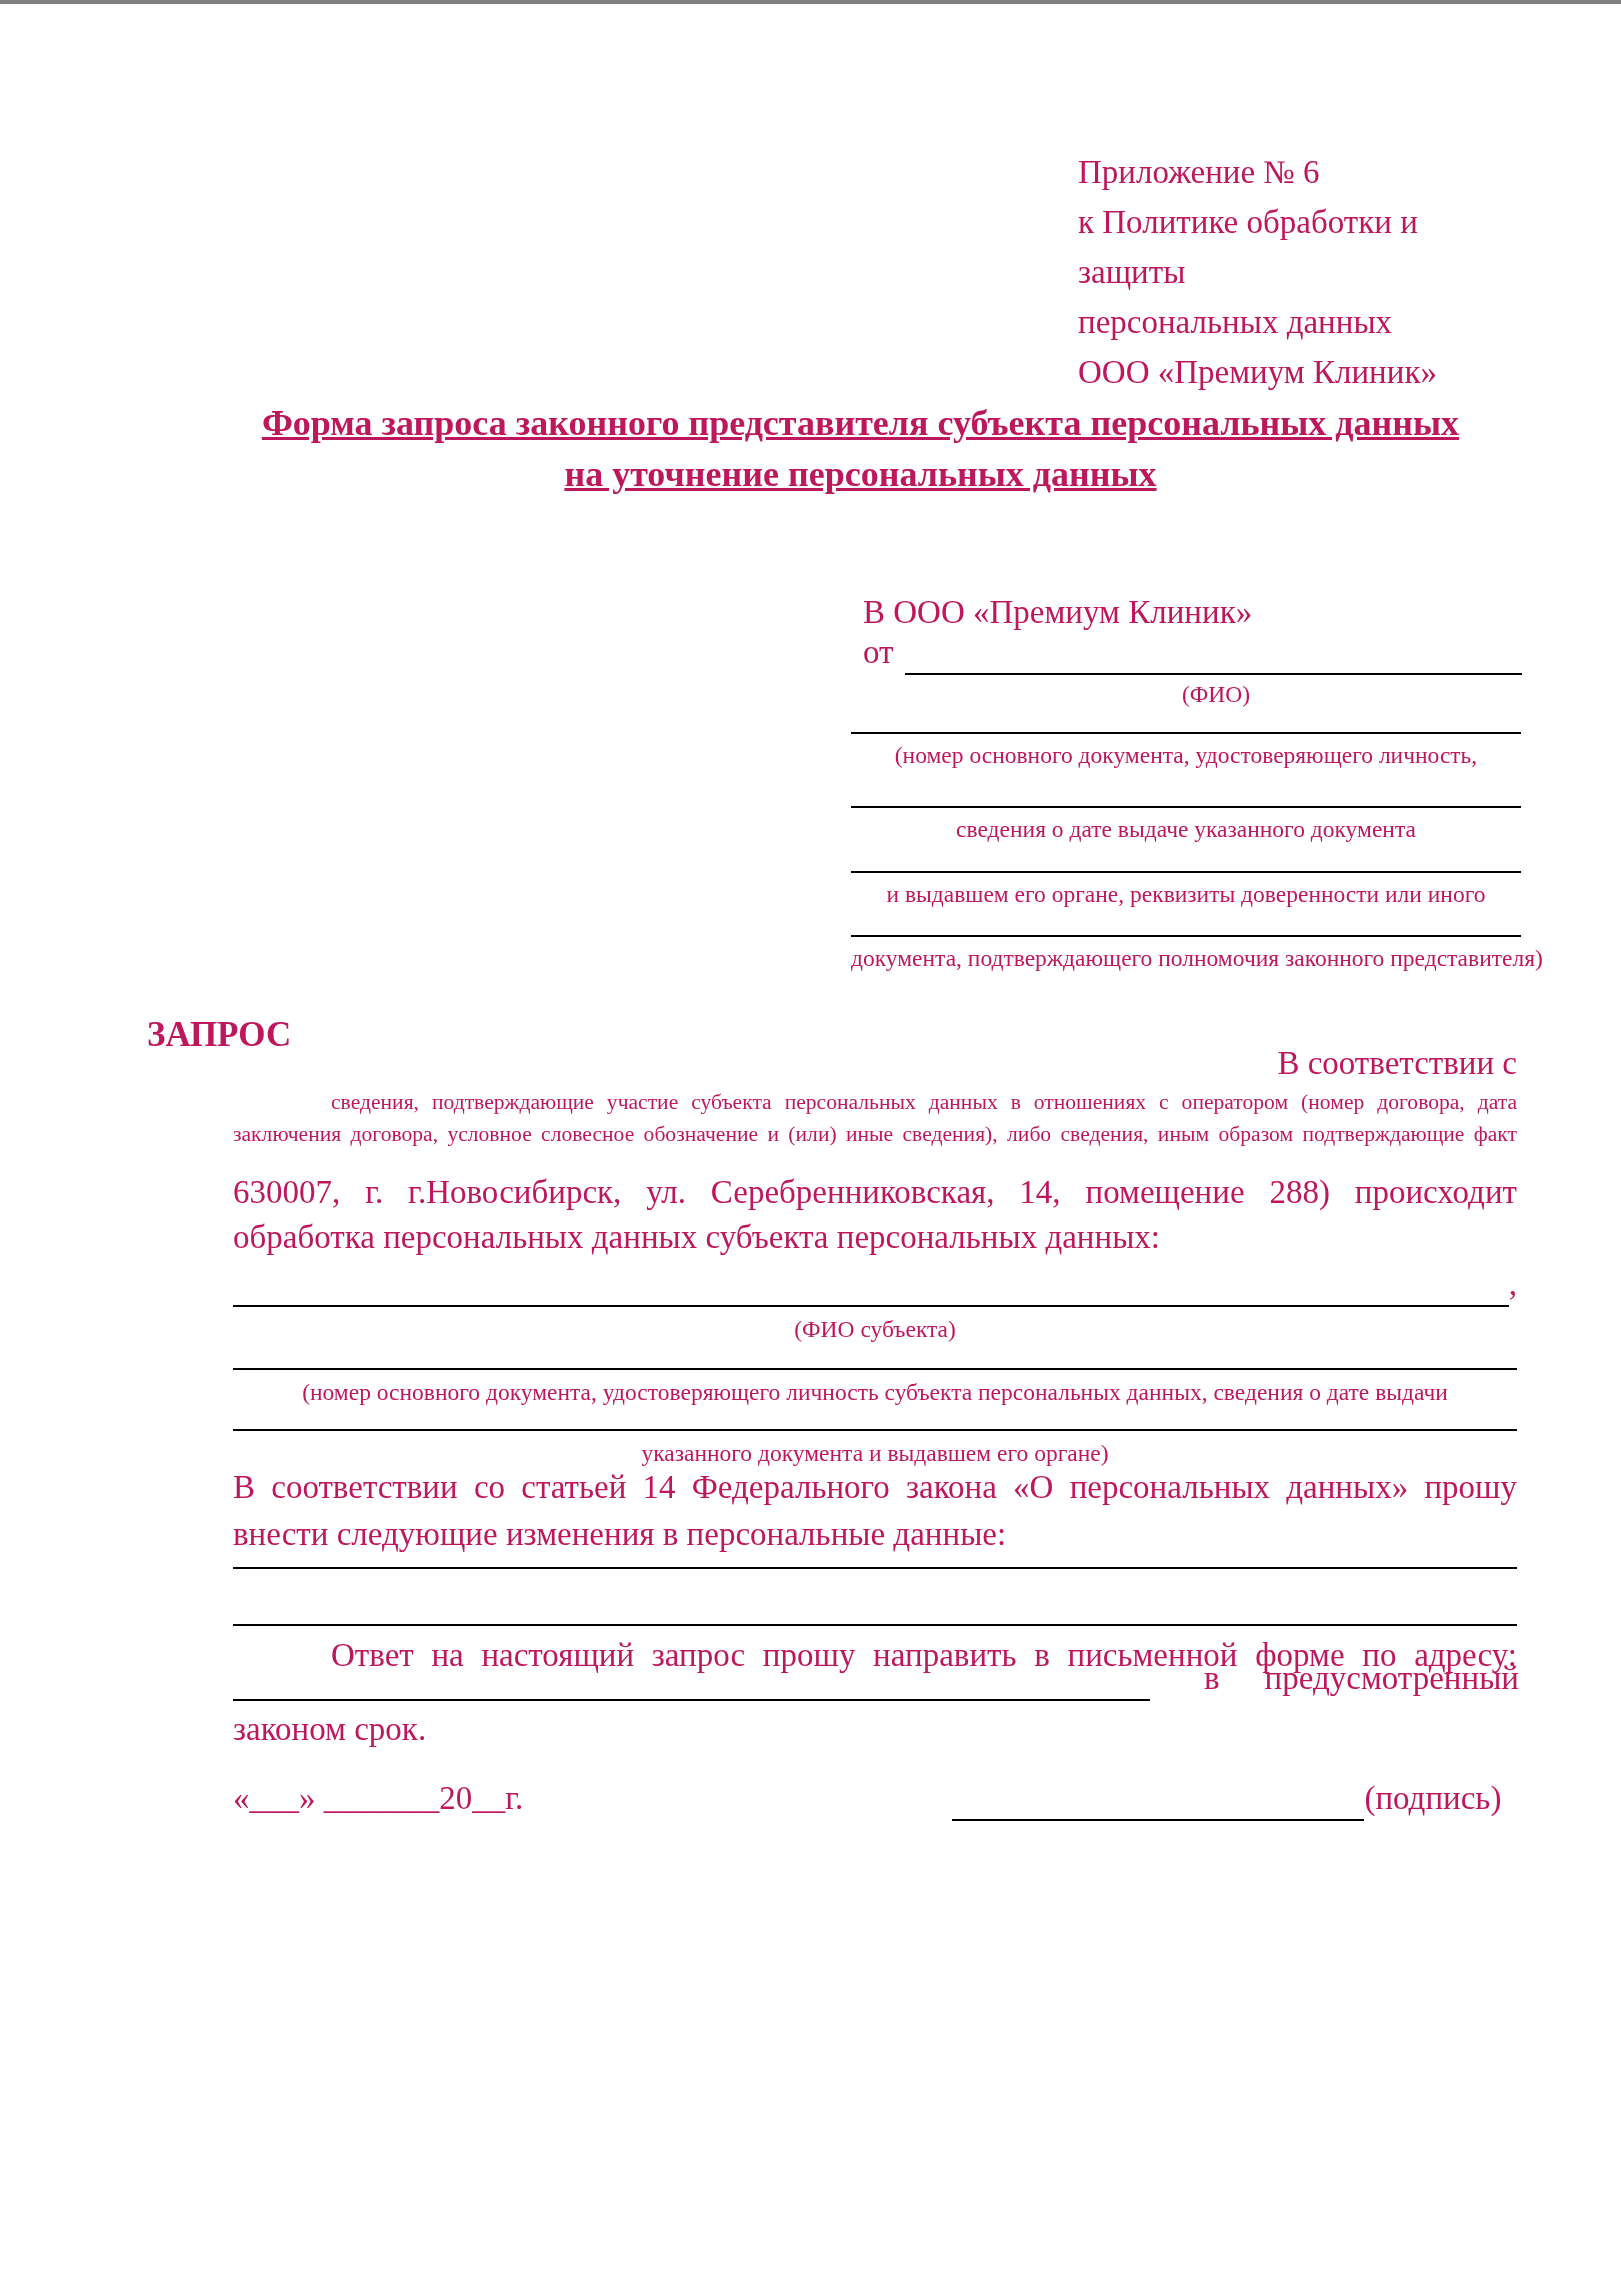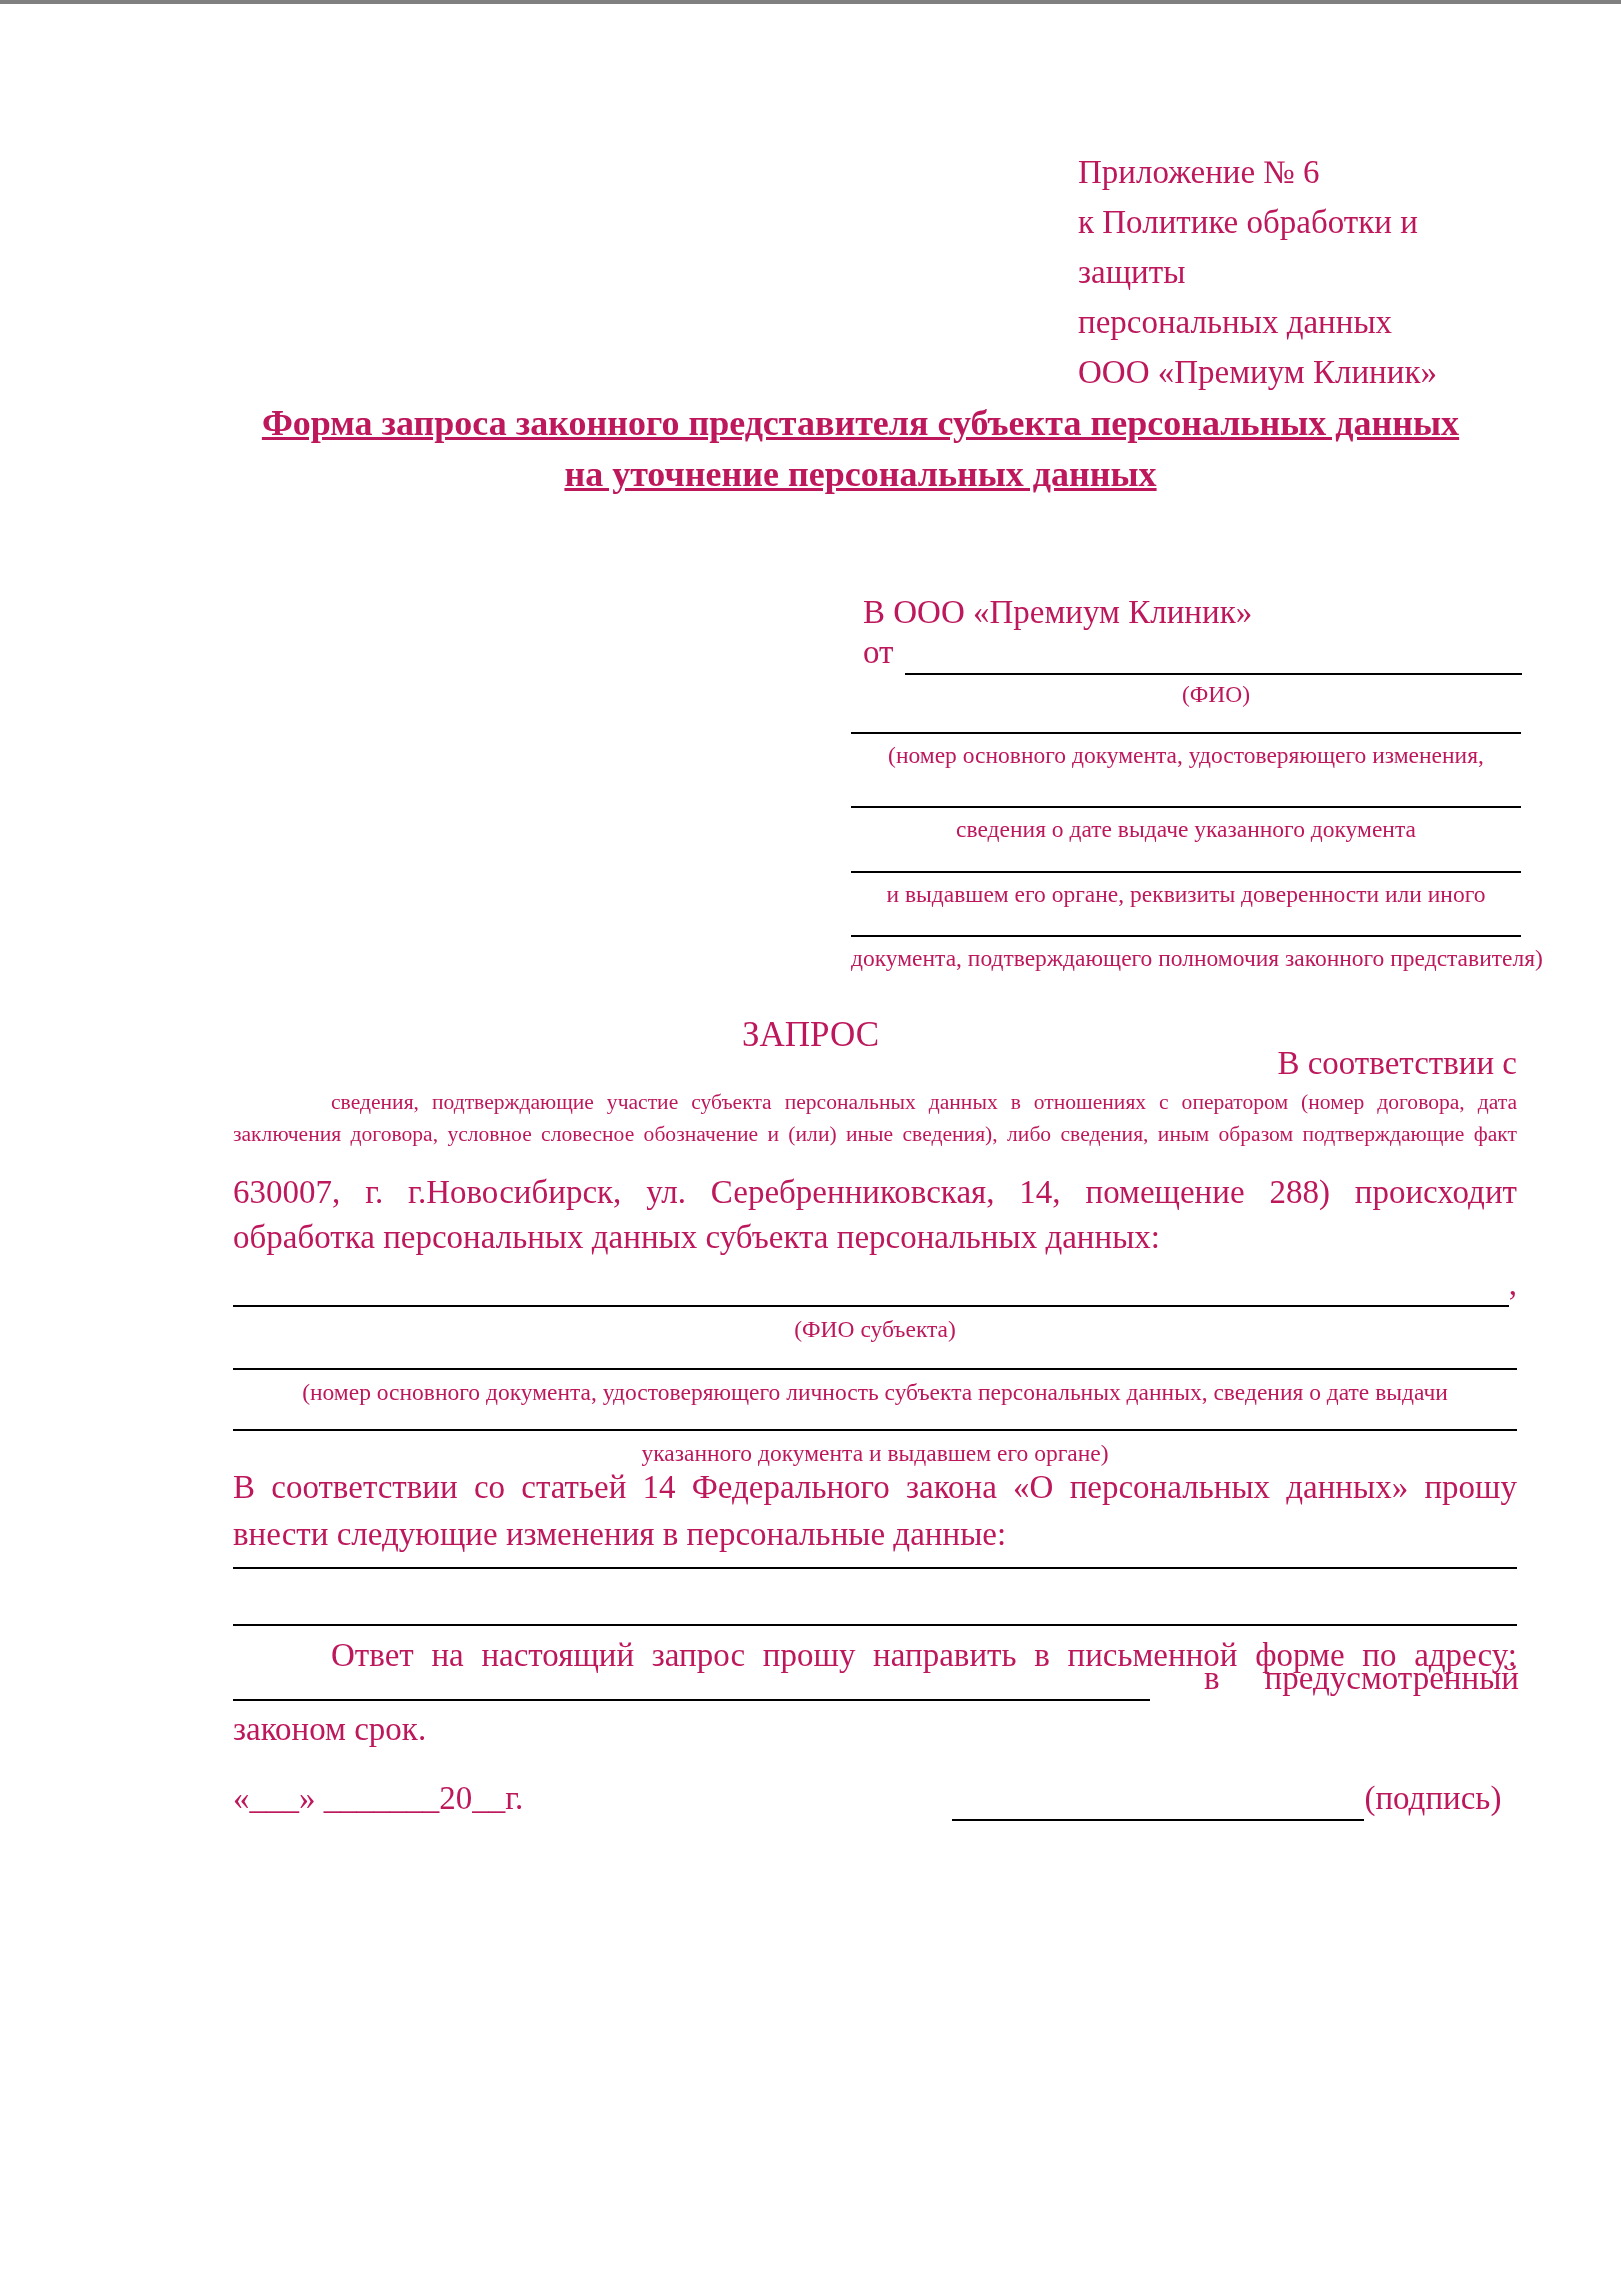--- a/index.html
+++ b/index.html
@@ -18,21 +18,21 @@
   .body-text { font-size: 33px; line-height: 45px; }
   .small-text { font-size: 21.6px; line-height: 32px; }
   .cap { font-size: 23.5px; line-height: 29px; text-align: center; white-space: nowrap; }
   .just { text-align: justify; text-align-last: justify; }
   .rule { position: absolute; height: 0; border-top: 2.9px solid #000; }
   .row { display: flex; align-items: flex-end; }
   .fill { flex: 1 1 auto; border-bottom: 2.9px solid #000; height: 9.8px; }
   .fill-fixed { flex: 0 0 auto; border-bottom: 2.9px solid #000; height: 9.8px; }
   .header-note { font-size: 33px; line-height: 50px; }
   .doc-title { font-size: 36px; line-height: 51px; font-weight: bold; text-align: center; }
-  .centered { text-align: center; }
+  .centered { text-align: left; font-weight: bold; }
   .nowrap { white-space: nowrap; }
 </style>
 </head>
 <body>
 
 <div class="page">
 
   <div class="abs header-note" style="left:1078px; top:143px; width:451px;">
     <div>Приложение № 6</div>
     <div>к Политике обработки и защиты</div>
@@ -47,21 +47,21 @@
 
   <div class="abs body-text" style="left:863px; top:586px; width:659px;">В ООО «Премиум Клиник»</div>
 
   <div class="abs row body-text" style="left:863px; top:632px; width:659px; height:39px;">
     <span>от</span>
     <span class="fill" style="margin-left:11.8px;"></span>
   </div>
   <div class="abs cap" style="left:910px; top:676px; width:612px;">(ФИО)</div>
 
   <div class="rule" style="left:851px; top:728px; width:670px;"></div>
-  <div class="abs cap" style="left:851px; top:737px; width:670px;">(номер основного документа, удостоверяющего изменения,</div>
+  <div class="abs cap" style="left:851px; top:737px; width:670px;">(номер основного документа, удостоверяющего личность,</div>
 
   <div class="rule" style="left:851px; top:802px; width:670px;"></div>
   <div class="abs cap" style="left:851px; top:811px; width:670px;">сведения о дате выдаче указанного документа</div>
 
   <div class="rule" style="left:851px; top:867px; width:670px;"></div>
   <div class="abs cap" style="left:851px; top:876px; width:670px;">и выдавшем его органе, реквизиты доверенности или иного</div>
 
   <div class="rule" style="left:851px; top:931px; width:670px;"></div>
   <div class="abs cap" style="left:851px; top:940px; width:670px;">документа, подтверждающего полномочия законного представителя)</div>
 

